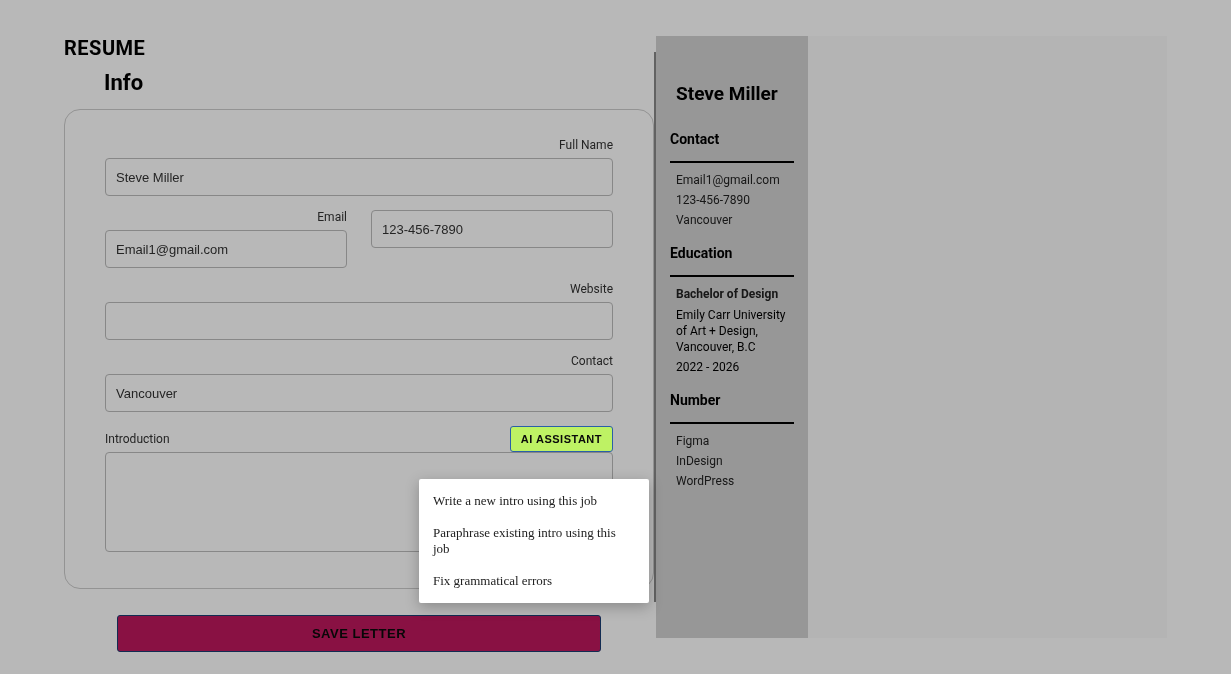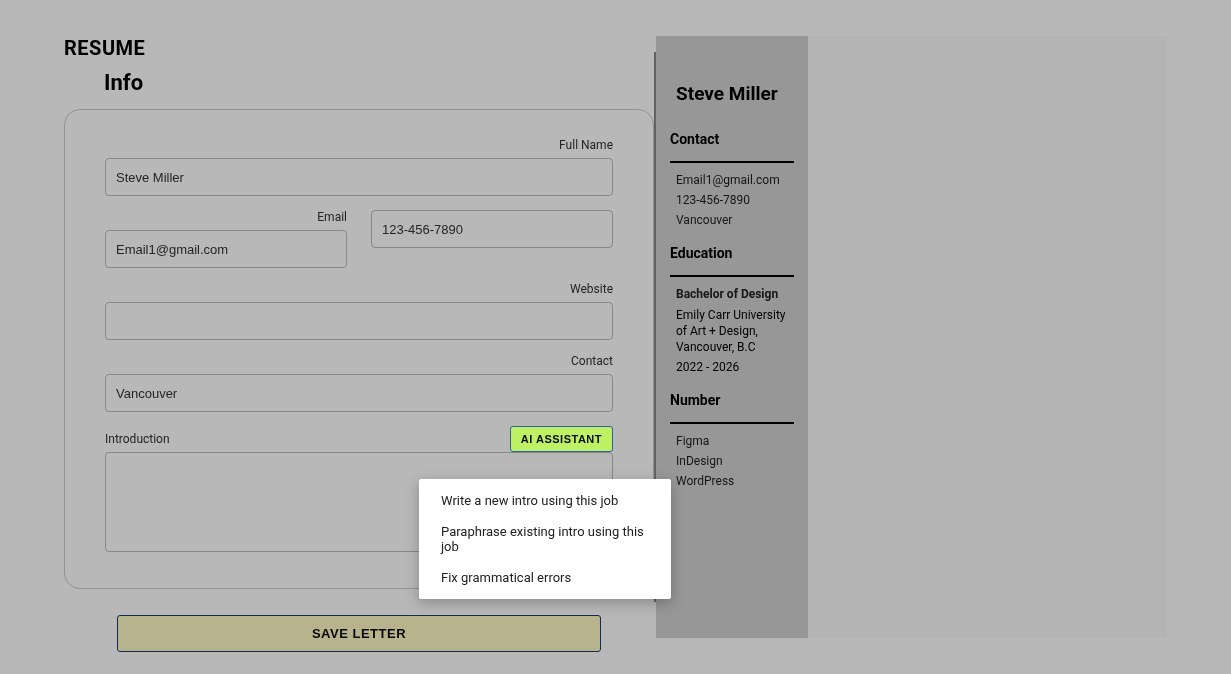--- a/index.html
+++ b/index.html
@@ -93,21 +93,21 @@
       padding: 6px 10px;
       border-radius: 3px;
       cursor: pointer;
       position: relative;
       z-index: 20;
     }
     .save-btn {
       display: block;
       width: 484px;
       margin: 26px auto 0 auto;
-      background: #fef9c3;
+      background: #be185d;
       border: 1px solid #1a3e72;
       color: #0a0a0a;
       font-size: 13px;
       font-weight: 700;
       letter-spacing: 0.5px;
       padding: 10px 0;
       border-radius: 3px;
       cursor: pointer;
       text-align: center;
     }
@@ -147,26 +147,27 @@
     }
     .preview-text.bold { font-weight: 700; padding-left: 6px; }
     .preview-section { margin-bottom: 18px; }
     .edu-school { font-size: 12px; line-height: 1.35; padding-left: 6px; margin-bottom: 4px;}
     .edu-years { font-size: 12px; padding-left: 6px; }
 
     .dropdown {
       position: absolute;
       top: 443px;
       left: 355px;
-      width: 252px;
+      width: 230px;
       background: #fff;
       box-shadow: 0 4px 14px rgba(0,0,0,0.25);
       border-radius: 2px;
-      padding: 6px 8px;
+      padding: 6px 0;
       z-index: 20;
+      font-family: Liberation Serif, serif;
     }
     .dropdown-item {
       padding: 8px 14px;
       font-size: 13px;
       color: #222;
       cursor: pointer;
     }
   </style>
 </head>
 <body>

